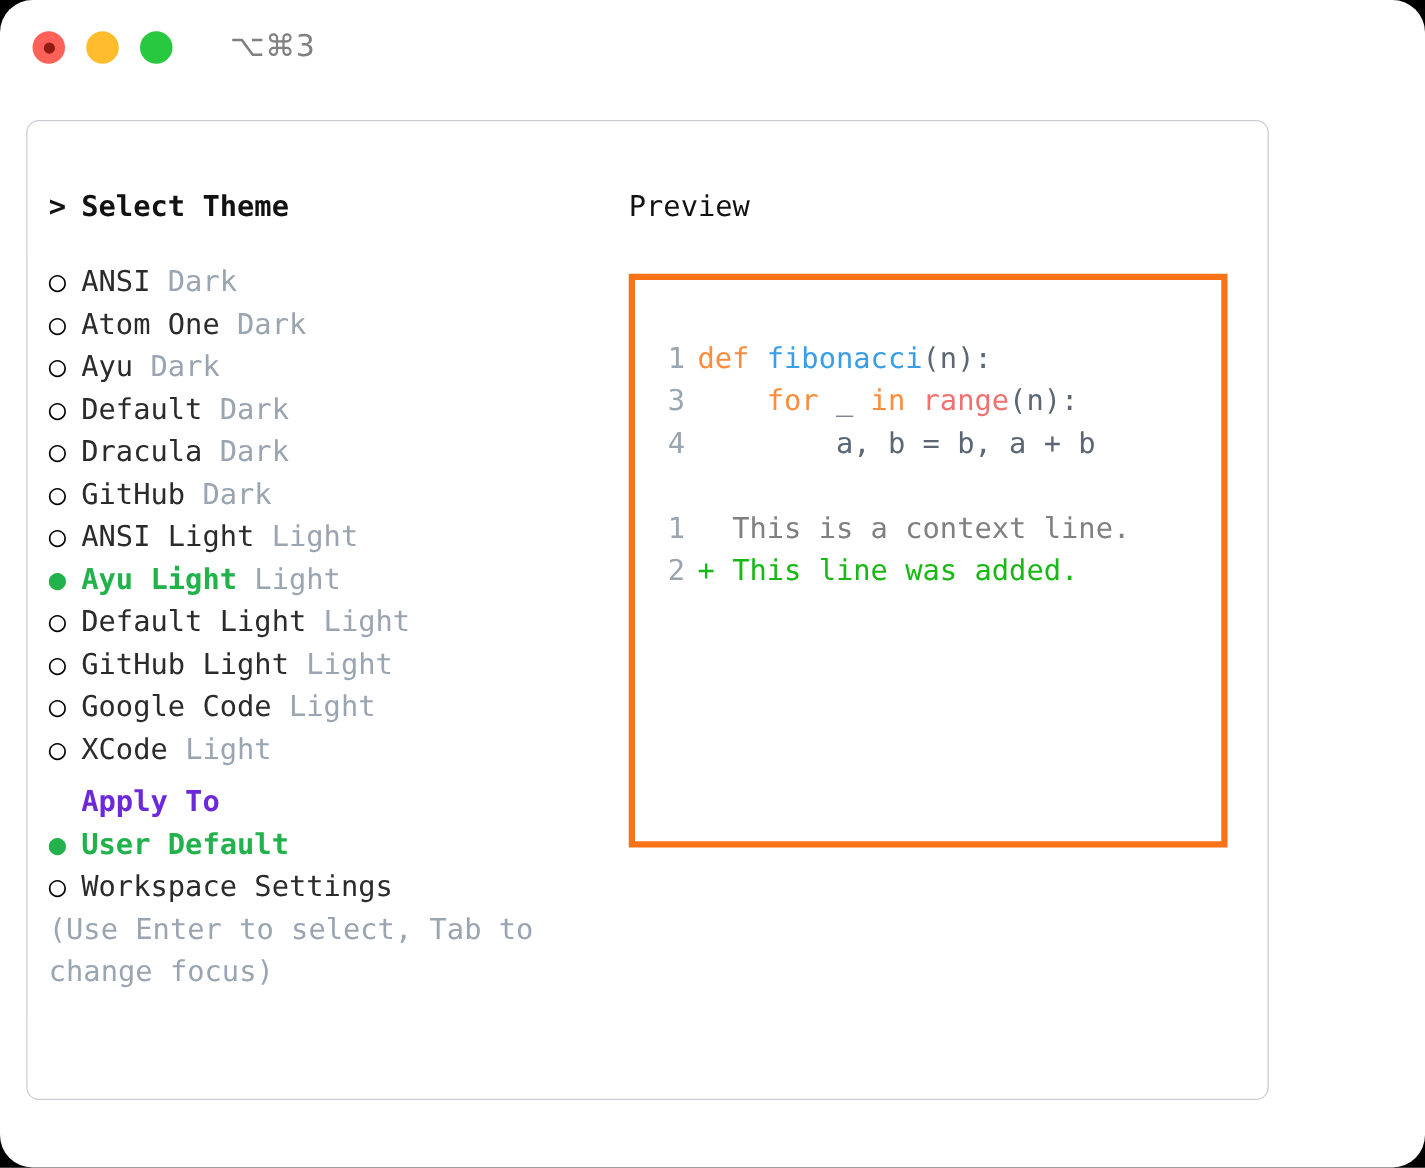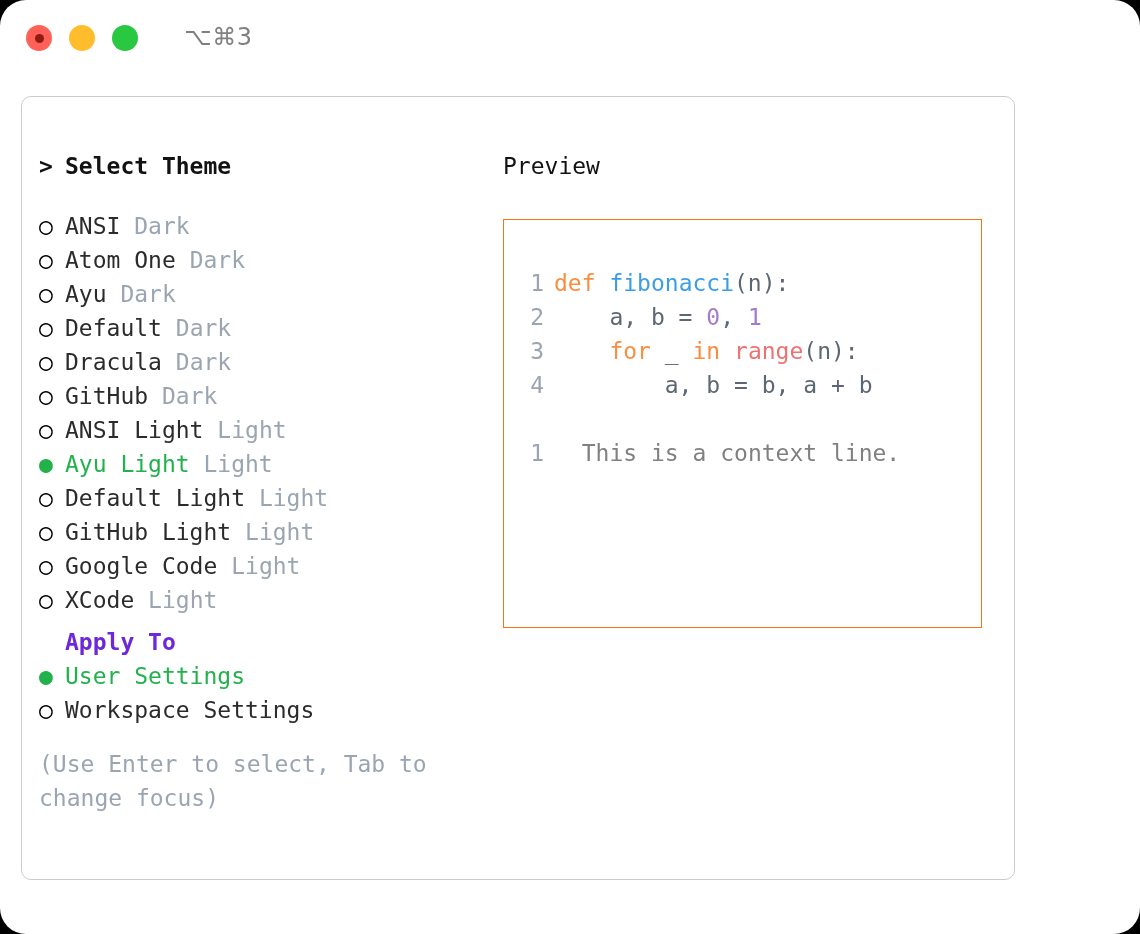--- a/index.html
+++ b/index.html
@@ -113,33 +113,33 @@
   .header-row {
     font-weight: bold;
     color: #121212;
   }
   .header-row .marker { font-weight: bold; color: #121212; }
 
   .row-label { color: #2b2b2b; }
   .row-tag   { color: #9aa5b1; margin-top: 26px; }
 
   .row.selected .marker { color: #22b24c; }
-  .row.selected .row-label { color: #22b24c; }
+  .row.selected .row-label { color: #22b24c; font-weight: bold; }
 
   .marker-empty { visibility: hidden; }
 
   .section-head {
     font-weight: bold;
     color: #6d28d9;
   }
 
   .spacer { height: 34px; }
 
   .hint {
-    margin-top: 20px;
+    margin-top: 0;
     color: #9aa5b1;
     font-size: 23px;
     line-height: 34px;
     width: 420px;
   }
 
   
   .right-col {
     position: absolute;
     left: 481px;
@@ -150,22 +150,22 @@
   .preview-title {
     font-size: 23px;
     line-height: 34px;
     font-weight: normal;
     color: #121212;
   }
 
   .code-panel {
     margin-top: 36px;
     width: 479px;
-    height: 409px;
-    border: 1px solid #f97316;
+    height: 459px;
+    border: 5px solid #f97316;
     background: #ffffff;
     padding: 46px 0 0 18px;
   }
 
   .code-line {
     font-size: 23px;
     line-height: 34px;
     white-space: pre;
     color: #5c6773;
   }
@@ -229,38 +229,38 @@
         </div>
 
       <div class="spacer"></div>
 
       <div class="row">
         <span class="marker marker-empty">○</span>
         <span class="section-head">Apply To</span>
       </div>
 
       <div id="apply-list">
-          <div class="row selected"><span class="marker">●</span><span class="row-label">User Settings</span></div>
+          <div class="row selected"><span class="marker">●</span><span class="row-label">User Default</span></div>
           <div class="row"><span class="marker">○</span><span class="row-label">Workspace Settings</span></div>
         </div>
 
       <div class="hint">(Use Enter to select, Tab to change focus)</div>
     </div>
 
     <div class="right-col">
       <div class="preview-title">Preview</div>
 
       <div class="code-panel">
         <div id="code-block">
             <div class="code-line"><span class="ln">1</span><span class="tok-kw">def </span><span class="tok-fn">fibonacci</span><span class="tok-txt">(n):</span></div>
-            <div class="code-line"><span class="ln">2</span><span class="tok-txt">    a, b = </span><span class="tok-num">0</span><span class="tok-txt">, </span><span class="tok-num">1</span></div>
             <div class="code-line"><span class="ln">3</span><span class="tok-txt">    </span><span class="tok-kw">for</span><span class="tok-txt"> _ </span><span class="tok-kw">in</span><span class="tok-txt"> </span><span class="tok-call">range</span><span class="tok-txt">(n):</span></div>
             <div class="code-line"><span class="ln">4</span><span class="tok-txt">        a, b = b, a + b</span></div>
           </div>
         <div class="blank-line"></div>
         <div id="diff-block">
             <div class="code-line"><span class="ln">1</span><span class="diff-ctx"><span> </span><span> </span><span>This is a context line.</span></span></div>
+            <div class="code-line"><span class="ln">2</span><span class="diff-add"><span>+</span><span> </span><span>This line was added.</span></span></div>
           </div>
       </div>
     </div>
 
   </div>
 </div>
 
 </body></html>

